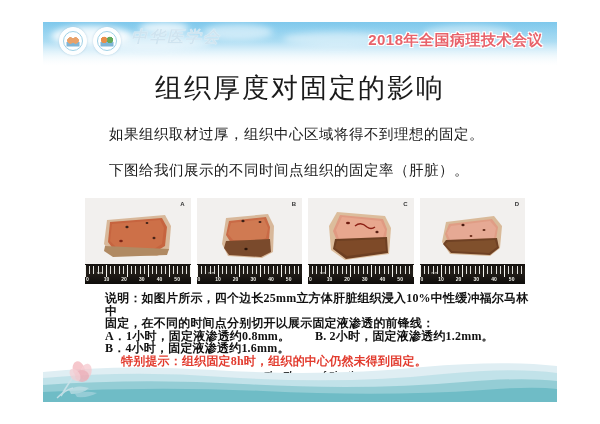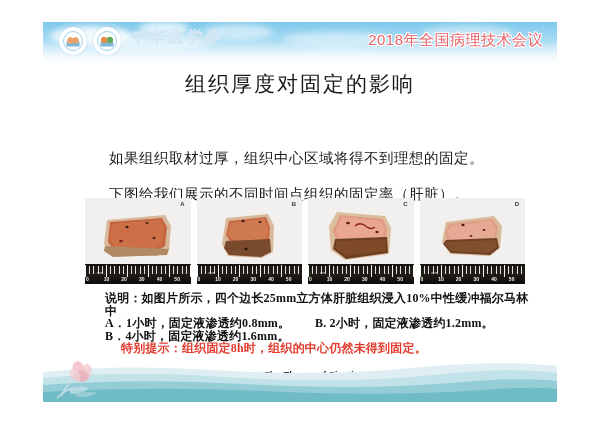--- a/index.html
+++ b/index.html
@@ -97,53 +97,52 @@
     font-weight: bold;
     text-shadow: 0 0 1px rgba(255,255,255,0.9);
     margin-left: 4px;
     white-space: nowrap;
   }
   .conf-title {
     position: absolute;
     right: 14px;
     top: 9px;
     font-size: 15px;
-    font-weight: normal;
+    font-weight: bold;
     color: #e8626a;
     letter-spacing: 0.5px;
     white-space: nowrap;
     text-shadow:
       -1px -1px 0 #ffffff,  1px -1px 0 #ffffff,
       -1px  1px 0 #ffffff,  1px  1px 0 #ffffff,
        0   -1px 0 #ffffff,  0    1px 0 #ffffff;
   }
 
   
   .slide-title {
     position: absolute;
     left: 0; top: 48px;
     width: 514px;
     text-align: center;
     font-family: "Liberation Serif", "DejaVu Serif", serif;
-    font-size: 21px;
+    font-size: 27px;
     color: #1a1a1a;
     letter-spacing: 2px;
     white-space: nowrap;
   }
 
   
   .para {
     position: absolute;
     left: 66px;
     font-family: "Liberation Serif", "DejaVu Serif", serif;
     font-size: 14.5px;
     color: #1a1a1a;
     letter-spacing: 0.5px;
     white-space: nowrap;
-    margin-top: 24px;
   }
   .para1 { top: 103px; }
   .para2 { top: 139px; }
 
   
   .figure {
     position: absolute;
     left: 42px;
     top: 176px;
     width: 440px;
@@ -412,20 +411,21 @@
           <span>30</span>
           <span>40</span>
           <span>50</span>
         </div>
       </div>
     </div>
   </div>
 
   <div class="caption">
     <div class="lead">说明：如图片所示，四个边长25mm立方体肝脏组织浸入10%中性缓冲福尔马林中</div>
+    <div class="lead">固定，在不同的时间点分别切开以展示固定液渗透的前锋线：</div>
     <div class="row">
       <div class="col">A．1小时，固定液渗透约0.8mm。</div>
       <div class="col">B. 2小时，固定液渗透约1.2mm。</div>
     </div>
     <div class="row">
       <div class="col">B．4小时，固定液渗透约1.6mm。</div>
     </div>
     <div class="warn">特别提示：组织固定8h时，组织的中心仍然未得到固定。</div>
   </div>
 

